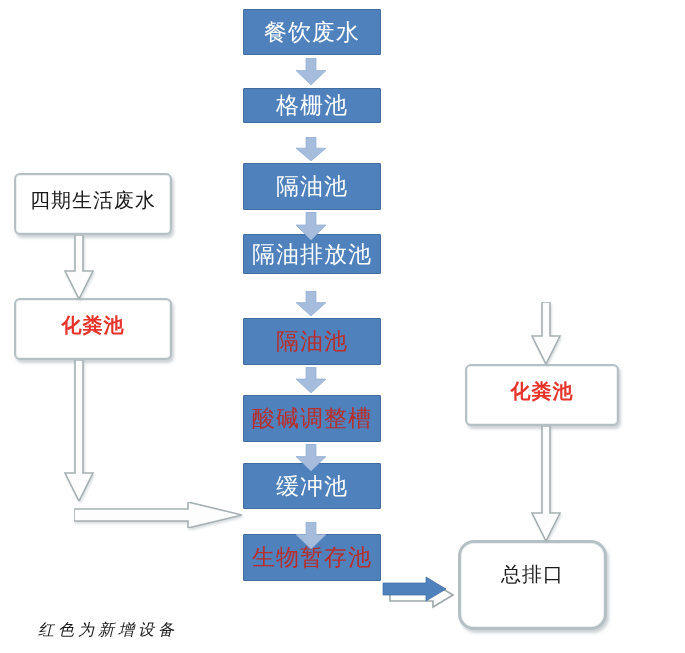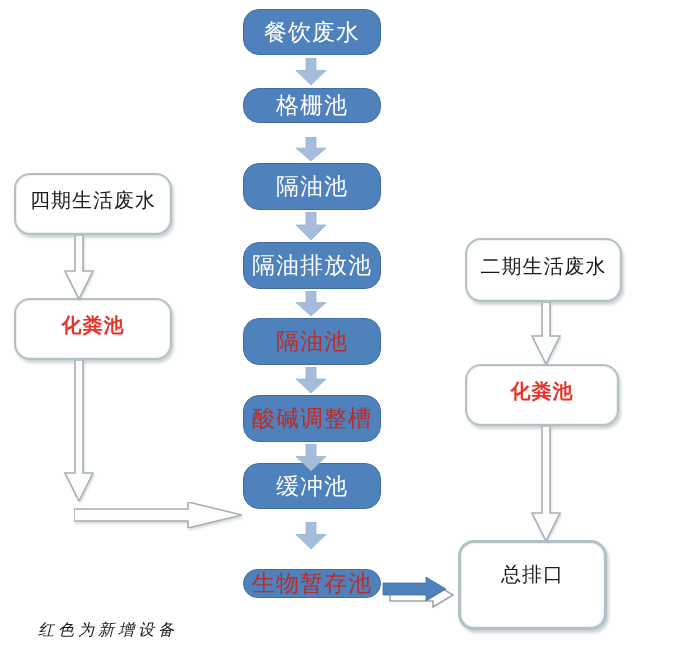--- a/index.html
+++ b/index.html
@@ -16,31 +16,31 @@
   }
   html,body{margin:0;padding:0;background:#ffffff;}
   #canvas{
     position:relative;width:685px;height:653px;background:#ffffff;overflow:hidden;
     font-family:"DejaVu Serif", serif;
   }
   .blue-box{
     position:absolute;left:243px;width:138px;
     background:var(--box-blue);
     border:1px solid var(--box-blue-border);
-    border-radius:16px;
+    border-radius:1px;
     box-sizing:border-box;
     display:flex;align-items:center;justify-content:center;
     color:var(--text-white);
     font-size:23px;letter-spacing:1px;white-space:nowrap;
   }
   .blue-box[data-color="red"]{color:var(--red-on-blue);}
   .round-box{
     position:absolute;background:#ffffff;
     border:2px solid var(--round-box-border);
-    border-radius:16px;
+    border-radius:6px;
     box-shadow:2px 3px 3px rgba(165,175,180,.55), inset 0 0 0 1px #eef1f2;
     box-sizing:border-box;
     display:flex;align-items:center;justify-content:center;
     color:var(--text-black);
     font-size:20px;letter-spacing:1px;white-space:nowrap;
     padding-bottom:8px;
   }
   .round-box[data-color="red"]{color:var(--red-on-white);font-weight:bold;}
   .round-box.tall{padding-bottom:22px;border-width:3px;border-radius:16px;}
   .arrow-svg{position:absolute;display:block;}
@@ -55,25 +55,25 @@
   }
 </style>
 </head>
 <body>
 
 <div id="canvas">
 
   <div class="blue-box" style="top:9px;height:46px" data-color="white">餐饮废水</div>
   <div class="blue-box" style="top:88px;height:35px" data-color="white">格栅池</div>
   <div class="blue-box" style="top:163px;height:47px" data-color="white">隔油池</div>
-  <div class="blue-box" style="top:242px;height:47px" data-color="white">隔油排放池</div>
+  <div class="blue-box" style="top:234px;height:40px" data-color="white">隔油排放池</div>
   <div class="blue-box" style="top:318px;height:47px" data-color="red">隔油池</div>
   <div class="blue-box" style="top:395px;height:47px" data-color="red">酸碱调整槽</div>
   <div class="blue-box" style="top:463px;height:46px" data-color="white">缓冲池</div>
-  <div class="blue-box" style="top:569px;height:29px" data-color="red">生物暂存池</div>
+  <div class="blue-box" style="top:534px;height:47px" data-color="red">生物暂存池</div>
 
   <svg class="arrow-svg" style="left:295px;top:58px" width="32" height="27" viewBox="0 0 32 28" preserveAspectRatio="none">
       <polygon class="solid-arrow" points="11,0 21,0 21,13 31,13 16,28 1,13 11,13"></polygon>
     </svg>
   <svg class="arrow-svg" style="left:295px;top:137px" width="32" height="24" viewBox="0 0 32 28" preserveAspectRatio="none">
       <polygon class="solid-arrow" points="11,0 21,0 21,13 31,13 16,28 1,13 11,13"></polygon>
     </svg>
   <svg class="arrow-svg" style="left:295px;top:212px" width="32" height="28" viewBox="0 0 32 28" preserveAspectRatio="none">
       <polygon class="solid-arrow" points="11,0 21,0 21,13 31,13 16,28 1,13 11,13"></polygon>
     </svg>
@@ -96,21 +96,20 @@
   <svg class="arrow-svg hollow-svg" style="left:64px;top:235px" width="30" height="64" viewBox="0 0 30 64">
       <polygon class="hollow-arrow" points="11,0 19,0 19,36 29,36 15,64 1,36 11,36"></polygon>
     </svg>
   <svg class="arrow-svg hollow-svg" style="left:64px;top:360px" width="30" height="141" viewBox="0 0 30 141">
       <polygon class="hollow-arrow" points="11,0 19,0 19,113 29,113 15,141 1,113 11,113"></polygon>
     </svg>
   <svg class="arrow-svg hollow-svg" style="left:74px;top:502px" width="168" height="26" viewBox="0 0 168 26">
       <polygon class="hollow-arrow" points="0,7 114,7 114,0 168,13 114,26 114,19 0,19"></polygon>
     </svg>
 
-  <div class="round-box" style="left:465px;top:238px;width:157px;height:64px" data-color="black">二期生活废水</div>
   <div class="round-box" style="left:465px;top:364px;width:154px;height:62px" data-color="red">化粪池</div>
   <div class="round-box tall" style="left:458px;top:540px;width:149px;height:90px" data-color="black">总排口</div>
 
   <svg class="arrow-svg hollow-svg" style="left:531px;top:302px" width="30" height="62" viewBox="0 0 30 62">
       <polygon class="hollow-arrow" points="11,0 19,0 19,34 29,34 15,62 1,34 11,34"></polygon>
     </svg>
   <svg class="arrow-svg hollow-svg" style="left:531px;top:426px" width="30" height="115" viewBox="0 0 30 115">
       <polygon class="hollow-arrow" points="11,0 19,0 19,87 29,87 15,115 1,87 11,87"></polygon>
     </svg>
 

